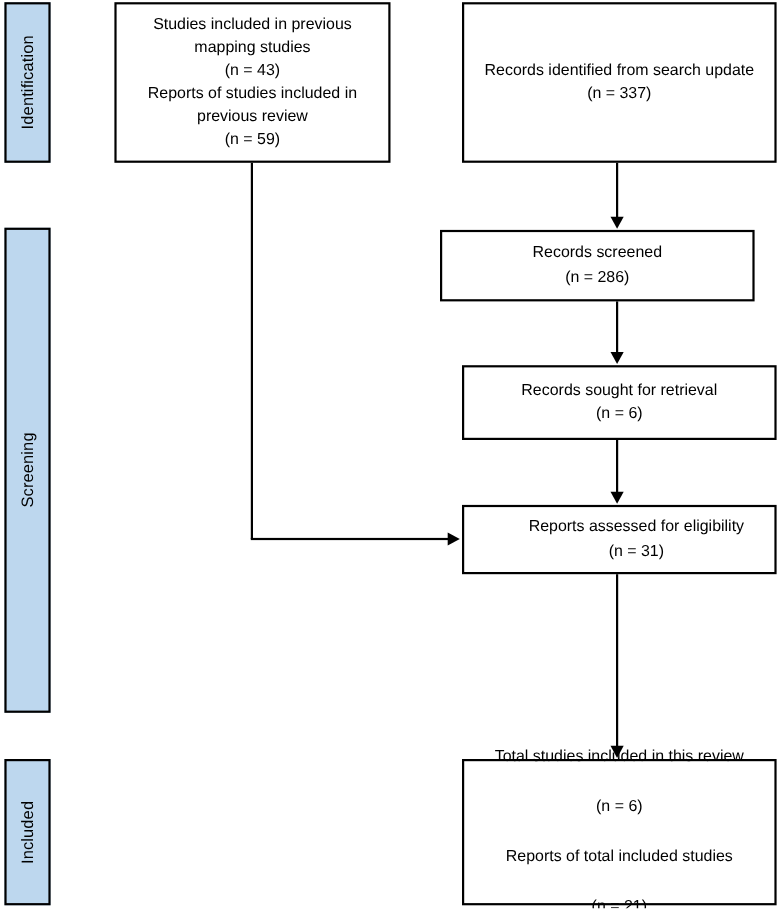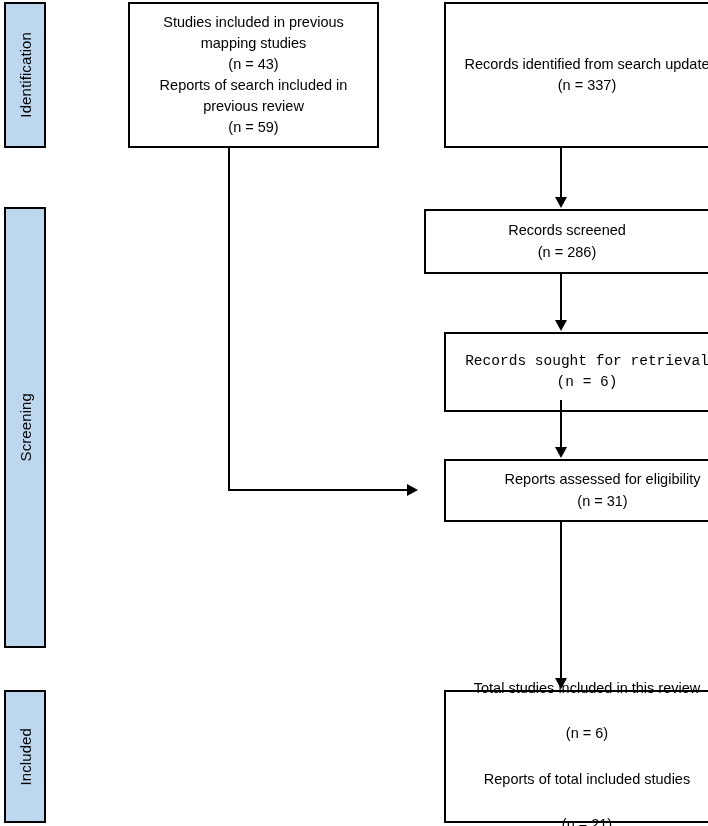--- a/index.html
+++ b/index.html
@@ -45,21 +45,20 @@
     position: absolute;
     background: #ffffff;
     border: 2px solid #000000;
     box-sizing: border-box;
     display: flex;
     flex-direction: column;
     align-items: center;
     justify-content: center;
     text-align: center;
     padding: 2px 6px;
-    margin-left: 24px;
   }
   .flow-box .line {
     font-size: 14.5px;
     line-height: 1.45;
     white-space: nowrap;
     color: #000000;
   }
 
   
   .v-line {
@@ -103,36 +102,36 @@
   </div>
 
   <div class="phase-bar" style="left:4px; top:690px; width:42px; height:133px;">
     <span class="phase-label">Included</span>
   </div>
 
   <div class="flow-box" style="left:104px; top:2px; width:251px; height:146px;">
     <div class="line">Studies included in previous</div>
     <div class="line">mapping studies</div>
     <div class="line">(n = 43)</div>
-    <div class="line">Reports of search included in</div>
+    <div class="line">Reports of studies included in</div>
     <div class="line">previous review</div>
     <div class="line">(n = 59)</div>
   </div>
 
   <div class="flow-box" style="left:420px; top:2px; width:286px; height:146px;">
     <div class="line">Records identified from search update</div>
     <div class="line">(n = 337)</div>
   </div>
 
   <div class="flow-box" style="left:400px; top:209px; width:286px; height:65px;">
     <div class="line">Records screened</div>
     <div class="line">(n = 286)</div>
   </div>
 
-  <div class="flow-box" style="left:420px; top:332px; width:286px; height:80px;font-family:Liberation Mono, monospace;">
+  <div class="flow-box" style="left:420px; top:332px; width:286px; height:68px;">
     <div class="line">Records sought for retrieval</div>
     <div class="line">(n = 6)</div>
   </div>
 
   <div class="flow-box" style="left:420px; top:459px; width:286px; height:63px;padding-left:37px;">
     <div class="line">Reports assessed for eligibility</div>
     <div class="line">(n = 31)</div>
   </div>
 
   <div class="flow-box" style="left:420px; top:690px; width:286px; height:133px;gap:24px;">

